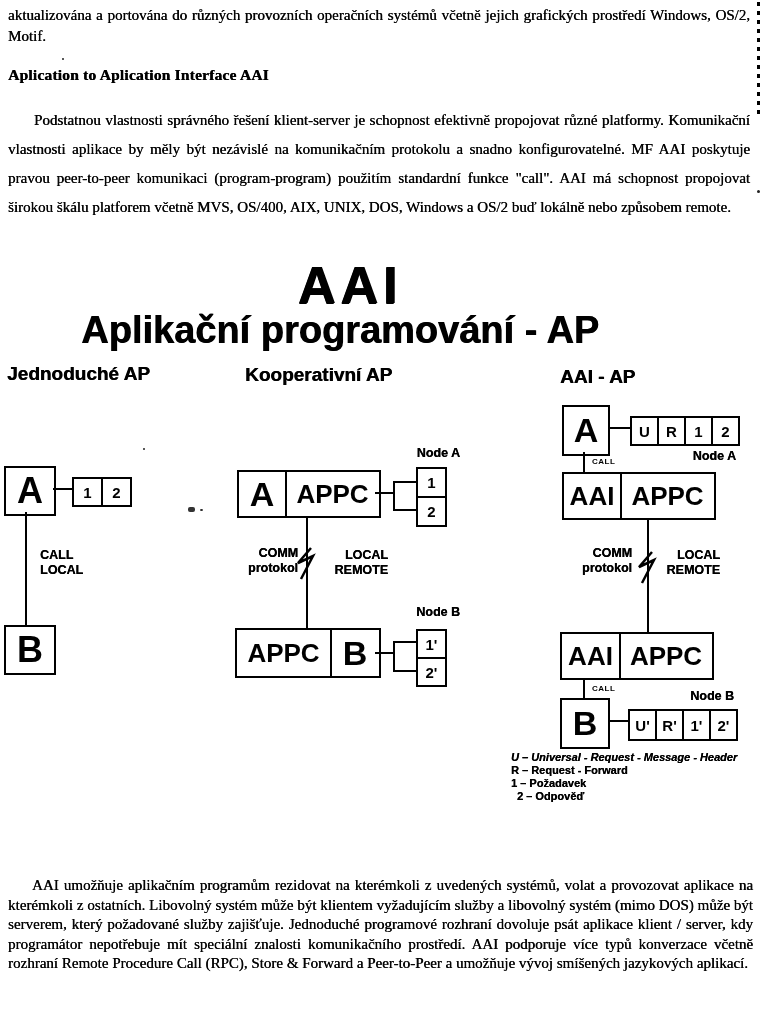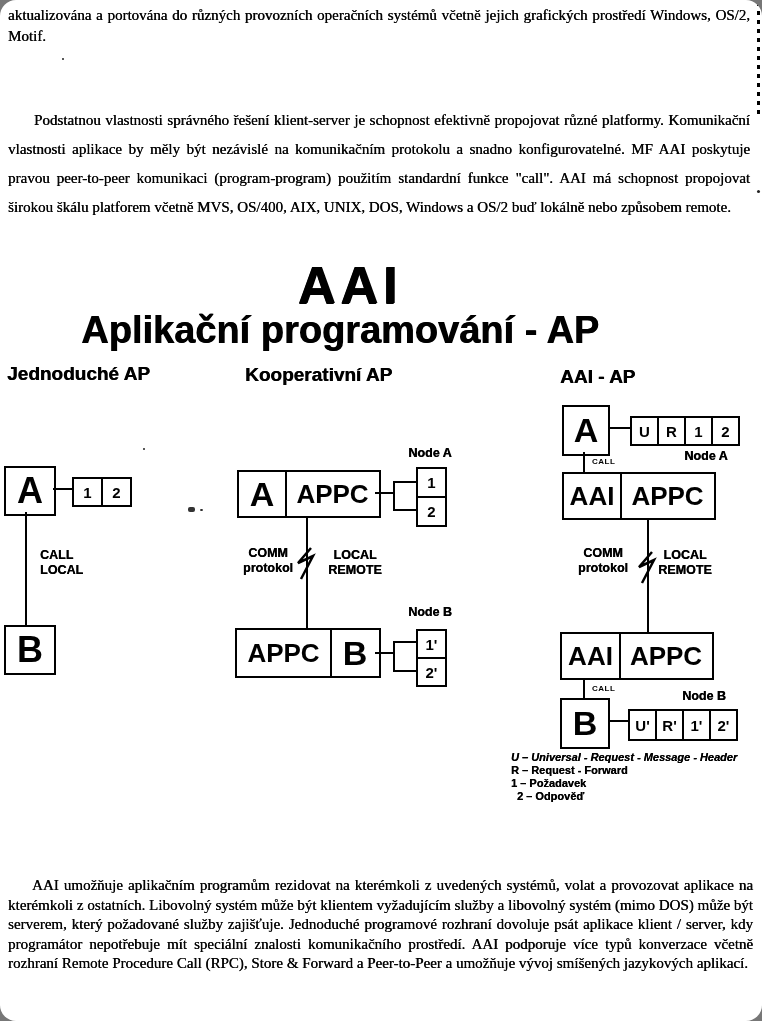--- a/index.html
+++ b/index.html
@@ -1,20 +1,19 @@
 <!DOCTYPE html>
 <html><head>
 <meta charset="utf-8">
 <style>
   html,body{margin:0;padding:0;background:#777;}
   .page{
     position:relative;width:762px;height:1021px;margin:0 auto;
     background:#ffffff;color:#000;overflow:hidden;
     font-family:"Liberation Serif", serif;
-    border-radius:16px;
   }
   .abs{position:absolute;}
   .para{
     position:absolute;font-size:15px;line-height:29px;text-align:justify;
     color:#050505;text-shadow:0.3px 0 0 #050505;
   }
   .indent{text-indent:26px;}
   .h1{
     position:absolute;font-size:15.5px;font-weight:700;color:#000;
     text-shadow:0.4px 0 0 #000;letter-spacing:0.2px;
@@ -56,21 +55,21 @@
   .stack .cell + .cell{margin-top:-2px;}
   .strip{position:absolute;display:flex;font-family:"Liberation Sans",sans-serif;}
   .strip .cell{
     border:2px solid #000;display:flex;align-items:center;justify-content:center;
     font-weight:700;font-size:15px;background:#fff;
   }
   .strip .cell + .cell{margin-left:-2px;}
   .line{position:absolute;background:#000;}
   .dlabel{
     position:absolute;font-family:"Liberation Sans",sans-serif;
-    font-weight:600;font-size:12.5px;line-height:14.5px;text-align:center;
+    font-weight:600;font-size:12.5px;line-height:14.5px;text-align:right;
     text-shadow:0.3px 0 0 #000;
   }
   .call-sm{
     position:absolute;font-family:"Liberation Sans",sans-serif;
     font-weight:700;font-size:8px;letter-spacing:0.5px;
   }
   .legend-line{
     position:absolute;font-family:"Liberation Sans",sans-serif;
     font-weight:700;font-size:11px;white-space:nowrap;text-shadow:0.2px 0 0 #000;
   }
@@ -80,20 +79,21 @@
   }
   .speck{position:absolute;background:#222;border-radius:50%;}
 </style>
 </head>
 <body>
 
 <div class="page">
 
   <div class="para" style="left:8px;top:5px;width:742px;line-height:21px;">aktualizována a portována do různých provozních operačních systémů včetně jejich grafických prostředí Windows, OS/2, Motif.</div>
 
+  <div class="h1" style="left:8px;top:66px;">Aplication to Aplication Interface AAI</div>
 
   <div class="para indent" style="left:8px;top:106px;width:742px;">Podstatnou vlastnosti správného řešení klient-server je schopnost efektivně propojovat různé platformy. Komunikační vlastnosti aplikace by měly být nezávislé na komunikačním  protokolu a snadno konfigurovatelné. MF AAI poskytuje pravou peer-to-peer komunikaci (program-program) použitím standardní funkce "call". AAI má schopnost propojovat širokou škálu platforem včetně MVS, OS/400, AIX, UNIX, DOS, Windows a OS/2 buď lokálně nebo způsobem remote.</div>
 
   <div class="bigtitle" style="left:120px;top:255px;width:460px;">AAI</div>
   <div class="subtitle" style="left:40px;top:309px;width:600px;">Aplikační programování - AP</div>
 
   <div class="colhdr" style="left:7px;top:363px;">Jednoduché AP</div>
   <div class="colhdr" style="left:245px;top:364px;">Kooperativní AP</div>
   <div class="colhdr" style="left:560px;top:366px;">AAI - AP</div>
 

